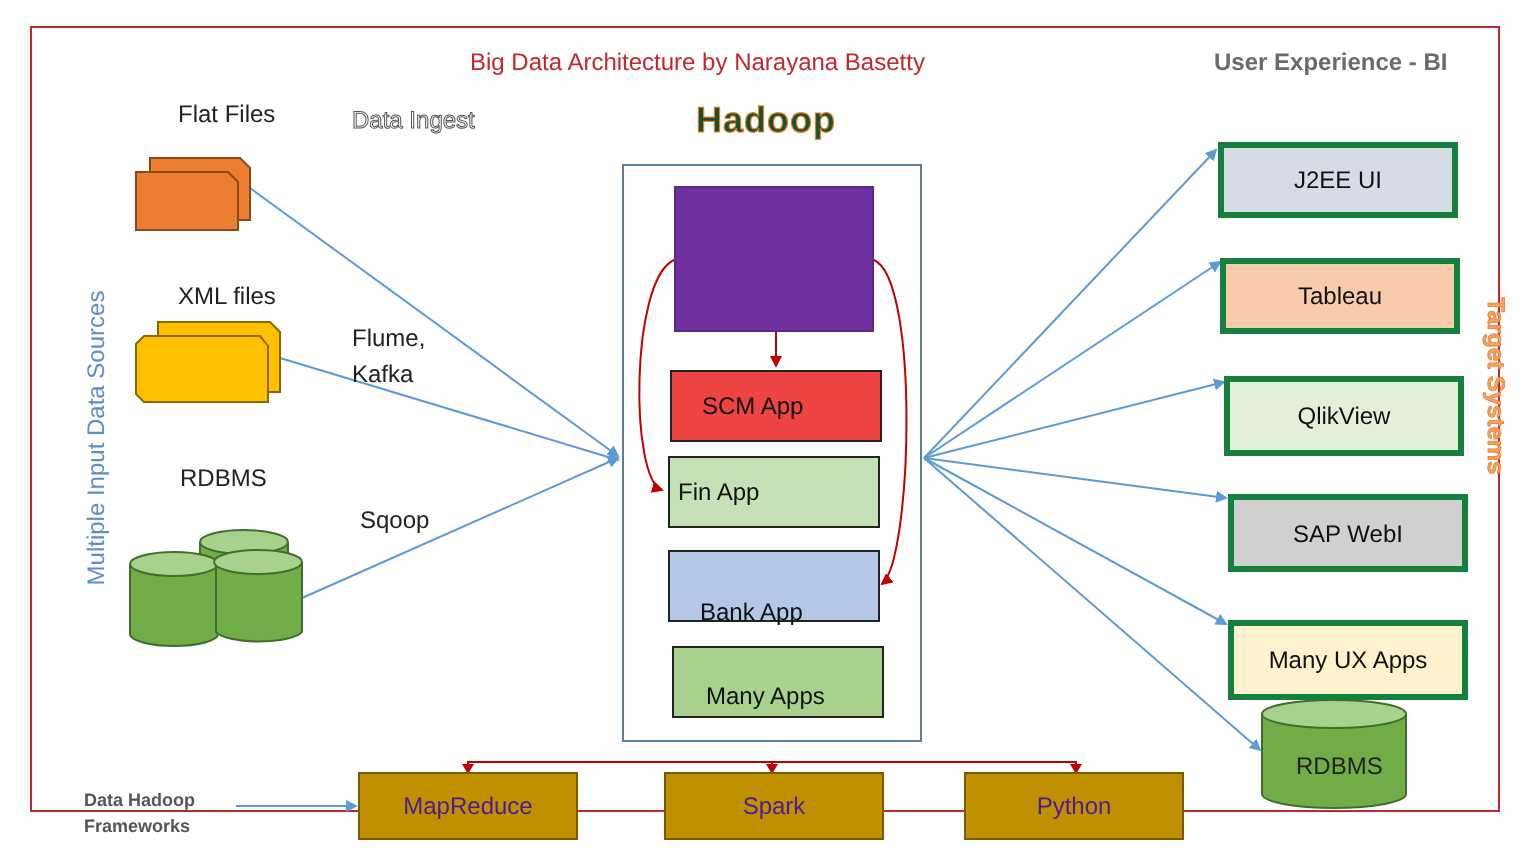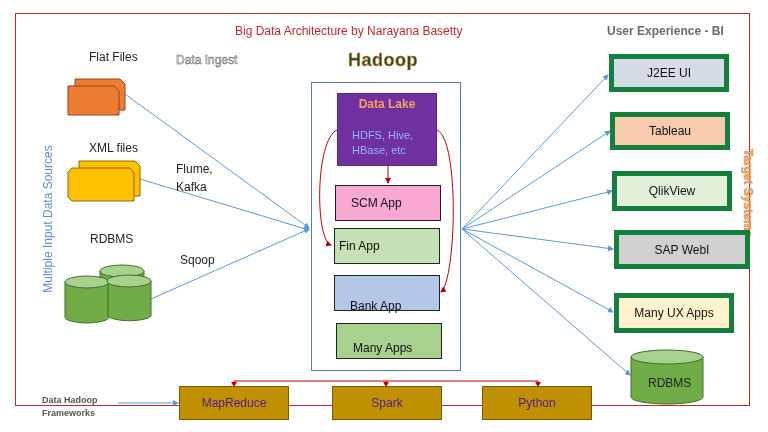--- a/index.html
+++ b/index.html
@@ -10,21 +10,21 @@
   .hadoop { position:absolute; left:348px; top:50px; font-size:18px; font-weight:bold; color:#14532d; -webkit-text-stroke:0.6px #ed7d31; letter-spacing:0.5px; }
   .lbl { position:absolute; font-size:12px; color:#222; }
   .data-ingest { position:absolute; left:176px; top:53px; font-size:12px; color:#fff; -webkit-text-stroke:0.5px #555; }
   .vert-left { position:absolute; left:-32px; top:212px; transform:rotate(-90deg); transform-origin:center; width:160px; text-align:center; font-size:12px; color:#5b8fc7; white-space:nowrap; }
   .vert-right { position:absolute; left:688px; top:186px; transform:rotate(90deg); transform-origin:center; width:120px; text-align:center; font-size:12px; color:#f4a460; font-weight:bold; -webkit-text-stroke:0.4px #ed7d31; white-space:nowrap; }
   .hadoop-box { position:absolute; left:311px; top:82px; width:150px; height:289px; border:1px solid #5b7ea0; box-sizing:border-box; }
   .datalake { position:absolute; left:337px; top:93px; width:100px; height:73px; background:#7030a0; border:1px solid #5a2a80; box-sizing:border-box; }
   .datalake .dl-title { position:absolute; left:0; width:100%; top:3px; text-align:center; font-size:12px; font-weight:bold; color:#f4a460; }
   .datalake .dl-sub { position:absolute; left:14px; top:34px; font-size:11px; color:#8fb4ff; line-height:15px; }
   .app { position:absolute; box-sizing:border-box; border:1px solid #222; font-size:12px; color:#111; display:flex; align-items:center; }
-  .target { position:absolute; box-sizing:border-box; border:5px solid #15803d; font-size:12px; color:#111; display:flex; align-items:center; justify-content:center; }
+  .target { position:absolute; box-sizing:border-box; border:3px solid #15803d; font-size:12px; color:#111; display:flex; align-items:center; justify-content:center;margin-top:17px; }
   .fw { position:absolute; box-sizing:border-box; border:1px solid #7a5a00; background:#c09000; font-size:12px; color:#4c1d95; display:flex; align-items:center; justify-content:center; }
   .dpf { position:absolute; left:42px; top:394px; font-size:9px; font-weight:bold; color:#555; line-height:13px; }
   svg.overlay { position:absolute; left:0; top:0; }
 </style>
 </head>
 <body>
 
 <div class="border"></div>
 
 <svg class="overlay" width="768" height="432">
@@ -96,28 +96,23 @@
 <div class="lbl" style="left:89px;top:50px;">Flat Files</div>
 <div class="lbl" style="left:89px;top:141px;">XML files</div>
 <div class="lbl" style="left:90px;top:232px;">RDBMS</div>
 
 <div class="lbl" style="left:176px;top:160px;white-space:pre;line-height:18px;">Flume,
 Kafka</div>
 <div class="lbl" style="left:180px;top:253px;">Sqoop</div>
 
 <div class="hadoop-box"></div>
 <div class="datalake">
-  <div class="dl-title">Data Lake</div>
-  <div class="dl-sub">
-    <div>HDFS, Hive,</div>
-    <div>HBase, etc</div>
-  </div>
 </div>
 
-<div class="app" style="left:335px;top:185px;width:106px;height:36px;background:#f9a8d4;padding-left:15px;">
+<div class="app" style="left:335px;top:185px;width:106px;height:36px;background:#ef4444;padding-left:15px;">
     <span>SCM App</span>
   </div>
 <div class="app" style="left:334px;top:228px;width:106px;height:36px;background:#c5e0b4;padding-left:4px;">
     <span>Fin App</span>
   </div>
 <div class="app" style="left:334px;top:275px;width:106px;height:36px;background:#b4c7e7;padding-left:15px;padding-top:25px;">
     <span>Bank App</span>
   </div>
 <div class="app" style="left:336px;top:323px;width:106px;height:36px;background:#a9d18e;padding-left:16px;padding-top:14px;">
     <span>Many Apps</span>
@@ -125,21 +120,21 @@
 
 <div class="target" style="left:609px;top:54px;width:120px;height:38px;background:#d6dce5;">
     <span>J2EE UI</span>
   </div>
 <div class="target" style="left:610px;top:112px;width:120px;height:38px;background:#f8cbad;">
     <span>Tableau</span>
   </div>
 <div class="target" style="left:612px;top:171px;width:120px;height:40px;background:#e2f0d9;">
     <span>QlikView</span>
   </div>
-<div class="target" style="left:614px;top:230px;width:136px;height:39px;background:#d0d0d0;">
+<div class="target" style="left:614px;top:230px;width:120px;height:39px;background:#d0d0d0;">
     <span>SAP WebI</span>
   </div>
 <div class="target" style="left:614px;top:293px;width:120px;height:40px;background:#fff2cc;">
     <span>Many UX Apps</span>
   </div>
 <div class="lbl" style="left:648px;top:376px;font-size:12px;">RDBMS</div>
 
 <div class="dpf">
   <div>Data Hadoop</div>
   <div>Frameworks</div>

